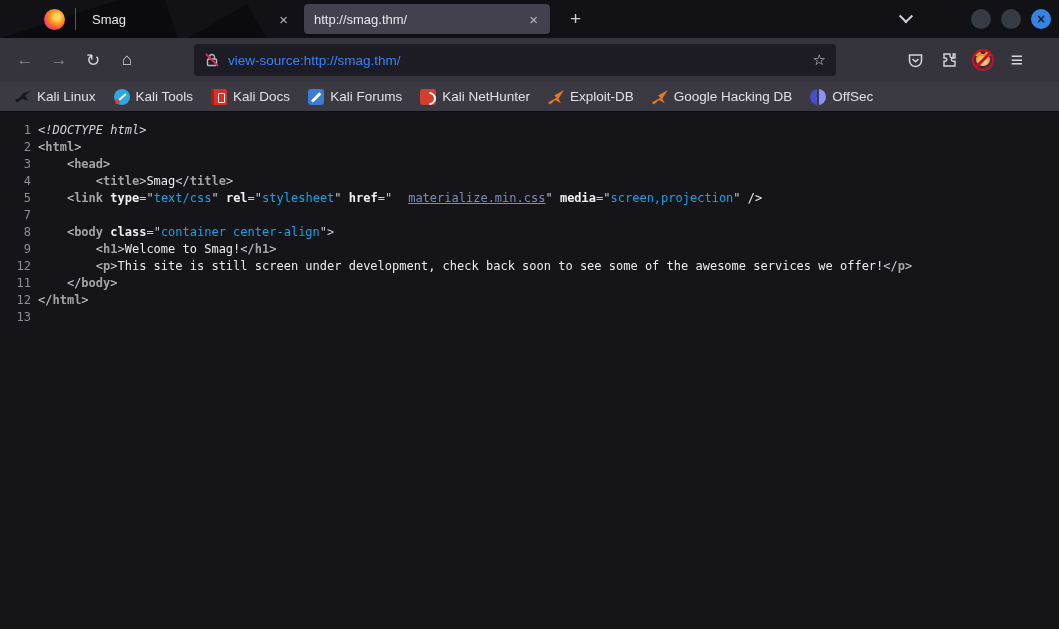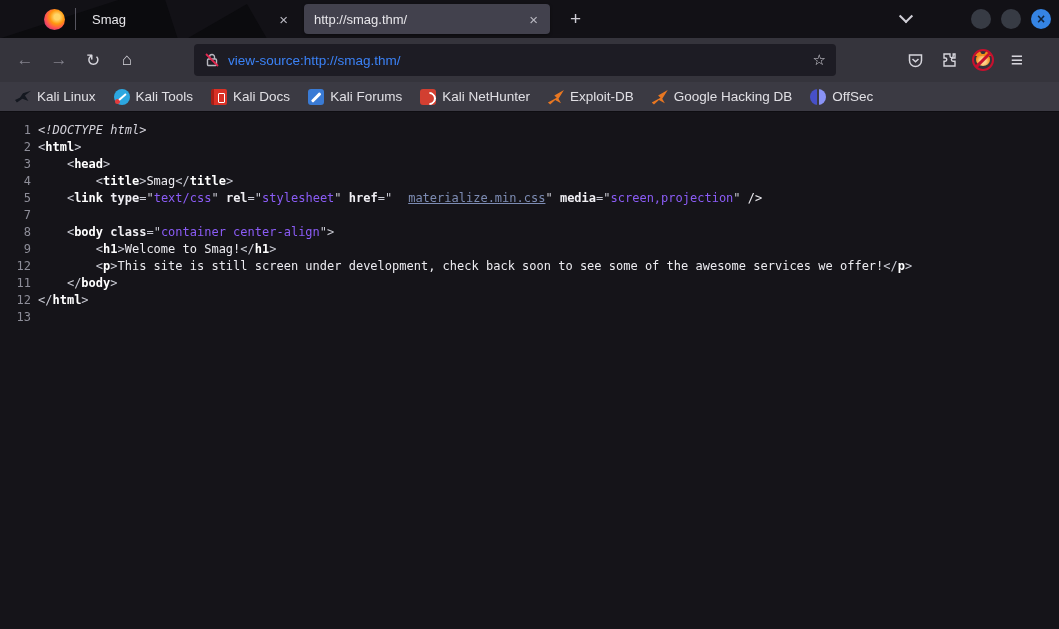--- a/index.html
+++ b/index.html
@@ -58,23 +58,23 @@
   .bi-kali-nethunter:after { content:""; position:absolute; left:3px; top:3px; width:9px; height:9px; border:2px solid #fff; border-radius:50%; border-left-color:transparent; border-bottom-color:transparent; transform:rotate(45deg); }
   .bi-exploit-db, .bi-ghdb { background:#e87722; clip-path:polygon(0 88%, 55% 58%, 40% 44%, 100% 10%, 66% 64%, 82% 92%, 45% 72%, 14% 100%); }
   .bi-offsec { border-radius:50%; background:linear-gradient(90deg, #4750c8 0 42%, #3b3a43 42% 58%, #8a93f5 58% 100%); }
 
   
   .content { height:516px; background:#151419; padding:10px 0 0 5px; font-family:"DejaVu Sans Mono", monospace; font-size:12px; line-height:17px; overflow:hidden; }
   .line { white-space:pre; }
   .num { display:inline-block; width:26px; text-align:right; color:#8e8e99; margin-right:7px; }
   .pln { color:#ecebf0; }
   .pun { color:#c9cad3; }
-  .tag { color:#ffffff; font-weight:bold; }
+  .tag { color:#a3a3a3; font-weight:bold; }
   .atn { color:#f0eff4; font-weight:bold; }
-  .atv { color:#8b5cf6; }
+  .atv { color:#0ea5e9; }
   .lnk { color:#7d8cb3; text-decoration:underline;margin-left:16px; }
   .dtd { color:#d3d2da; font-style:italic; }
 
   svg { display:block; }
 </style>
 </head>
 <body>
 
 <div class="titlebar">
   <div class="deco1"></div>

